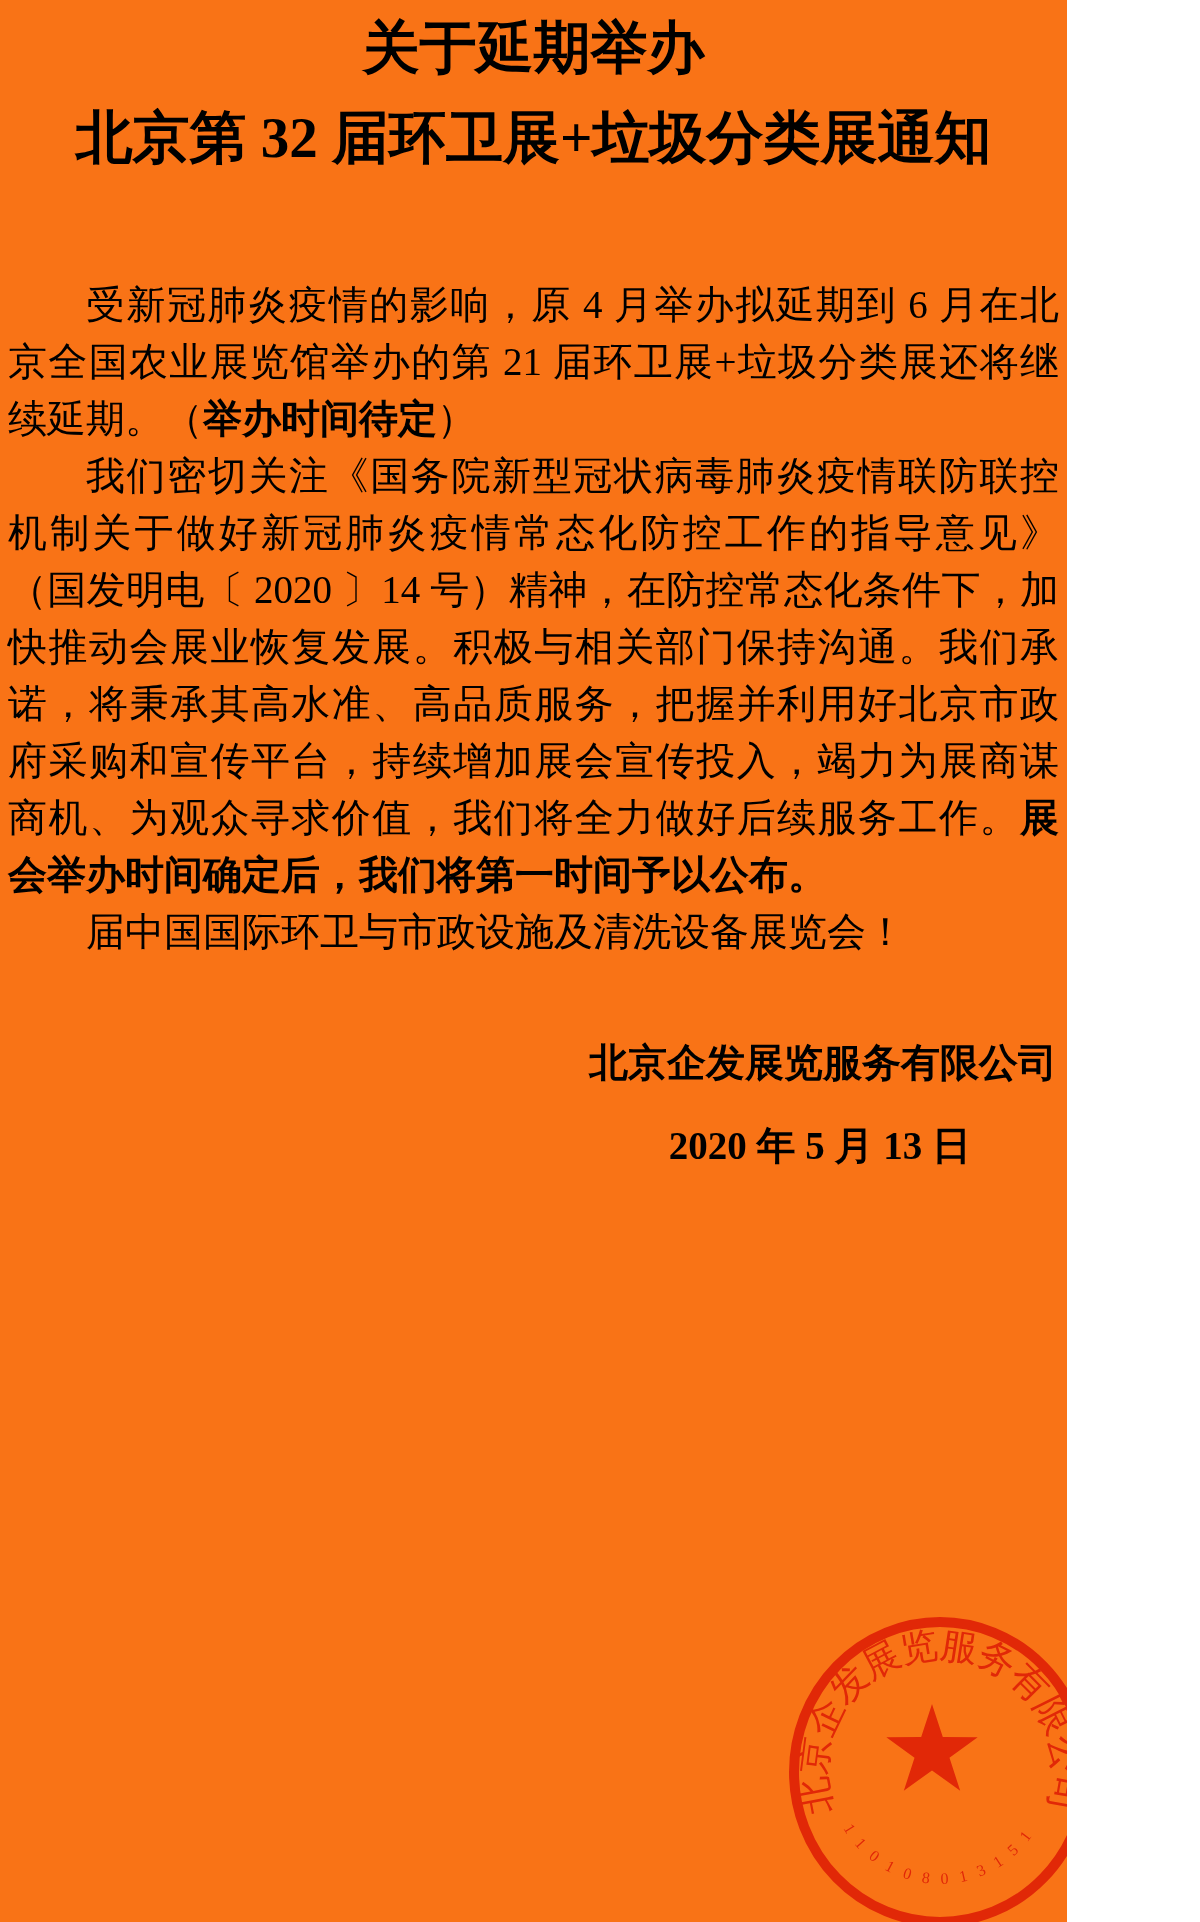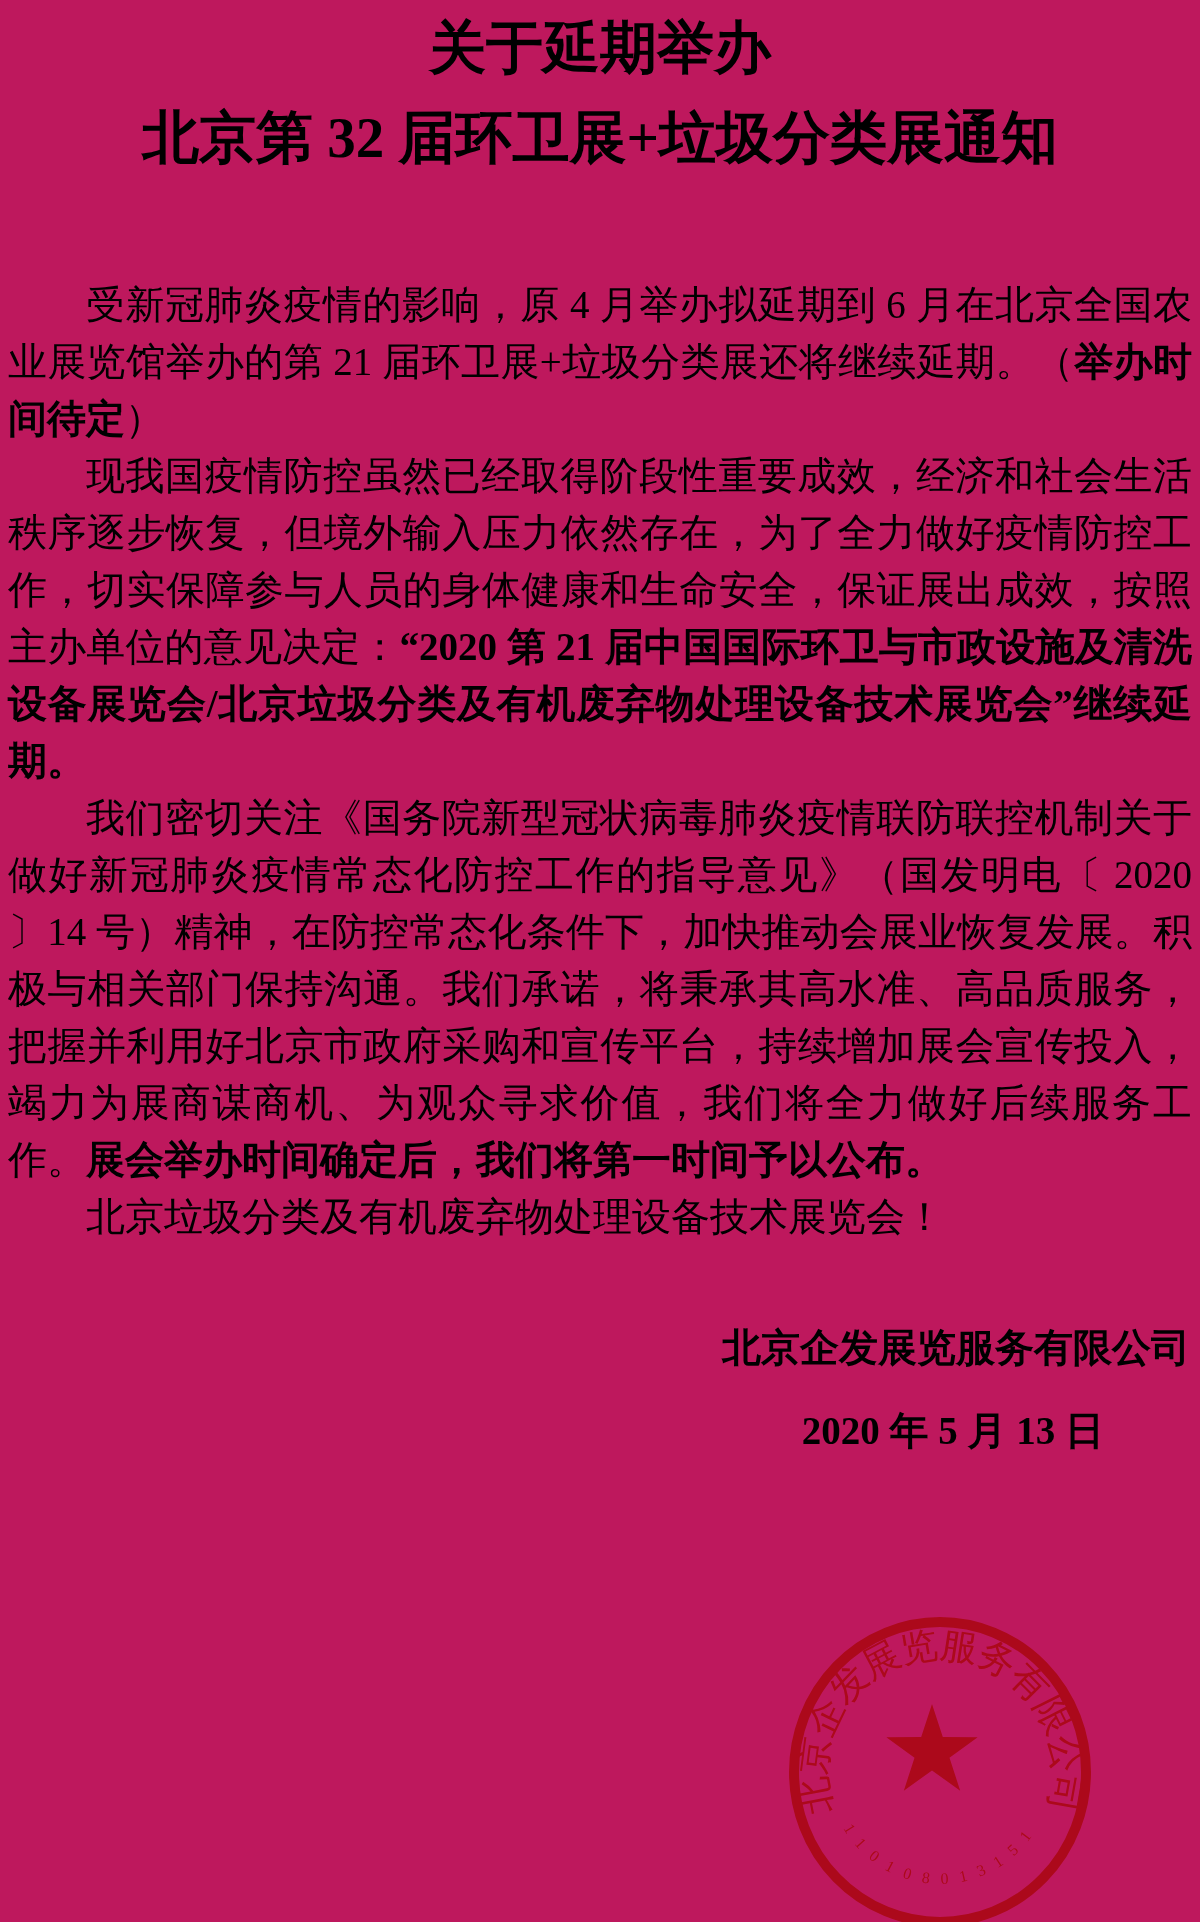--- a/index.html
+++ b/index.html
@@ -1,19 +1,19 @@
 <!DOCTYPE html>
 <html><head>
 <meta charset="utf-8">
 <style>
   html,body{margin:0;padding:0;background:#ffffff;}
   .page{
     position:relative;
-    width:1200px;height:1922px;
-    background:#be185d;
+    width:1067px;height:1922px;
+    background:#f97316;
     overflow:hidden;
     color:#000;
     font-family:"Liberation Serif","DejaVu Serif",serif;
   }
   .titles{padding-top:3px;}
   .title{
     margin:0;
     text-align:center;
     font-size:57px;
     font-weight:700;
@@ -55,23 +55,22 @@
 
 <div class="page">
 
   <div class="titles">
     <h1 class="title">关于延期举办</h1>
     <h1 class="title">北京第 32 届环卫展+垃圾分类展通知</h1>
   </div>
 
   <div class="doc-body">
     <p><span>受新冠肺炎疫情的影响，原 4 月举办拟延期到 6 月在北京全国农业展览馆举办的第 21 届环卫展+垃圾分类展还将继续延期。（</span><span class="b">举办时间待定</span><span>）</span></p>
-    <p><span>现我国疫情防控虽然已经取得阶段性重要成效，经济和社会生活秩序逐步恢复，但境外输入压力依然存在，为了全力做好疫情防控工作，切实保障参与人员的身体健康和生命安全，保证展出成效，按照主办单位的意见决定：</span><span class="b">“2020 第 21 届中国国际环卫与市政设施及清洗设备展览会/北京垃圾分类及有机废弃物处理设备技术展览会”继续延期。</span></p>
     <p><span>我们密切关注《国务院新型冠状病毒肺炎疫情联防联控机制关于做好新冠肺炎疫情常态化防控工作的指导意见》（国发明电〔 2020 〕14 号）精神，在防控常态化条件下，加快推动会展业恢复发展。积极与相关部门保持沟通。我们承诺，将秉承其高水准、高品质服务，把握并利用好北京市政府采购和宣传平台，持续增加展会宣传投入，竭力为展商谋商机、为观众寻求价值，我们将全力做好后续服务工作。</span><span class="b">展会举办时间确定后，我们将第一时间予以公布。</span></p>
-    <p><span>北京垃圾分类及有机废弃物处理设备技术展览会！</span></p>
+    <p><span>届中国国际环卫与市政设施及清洗设备展览会！</span></p>
   </div>
 
   <div class="sig">
     <div class="sig-name">北京企发展览服务有限公司</div>
     <div class="sig-date">2020 年 5 月 13 日</div>
   </div>
 
   <svg class="seal" viewBox="-160 -160 320 320" xmlns="http://www.w3.org/2000/svg">
     <defs>
       <path id="sealArcTop" d="M -107.1 39 A 114 114 0 1 1 107.1 39" fill="none"></path>

